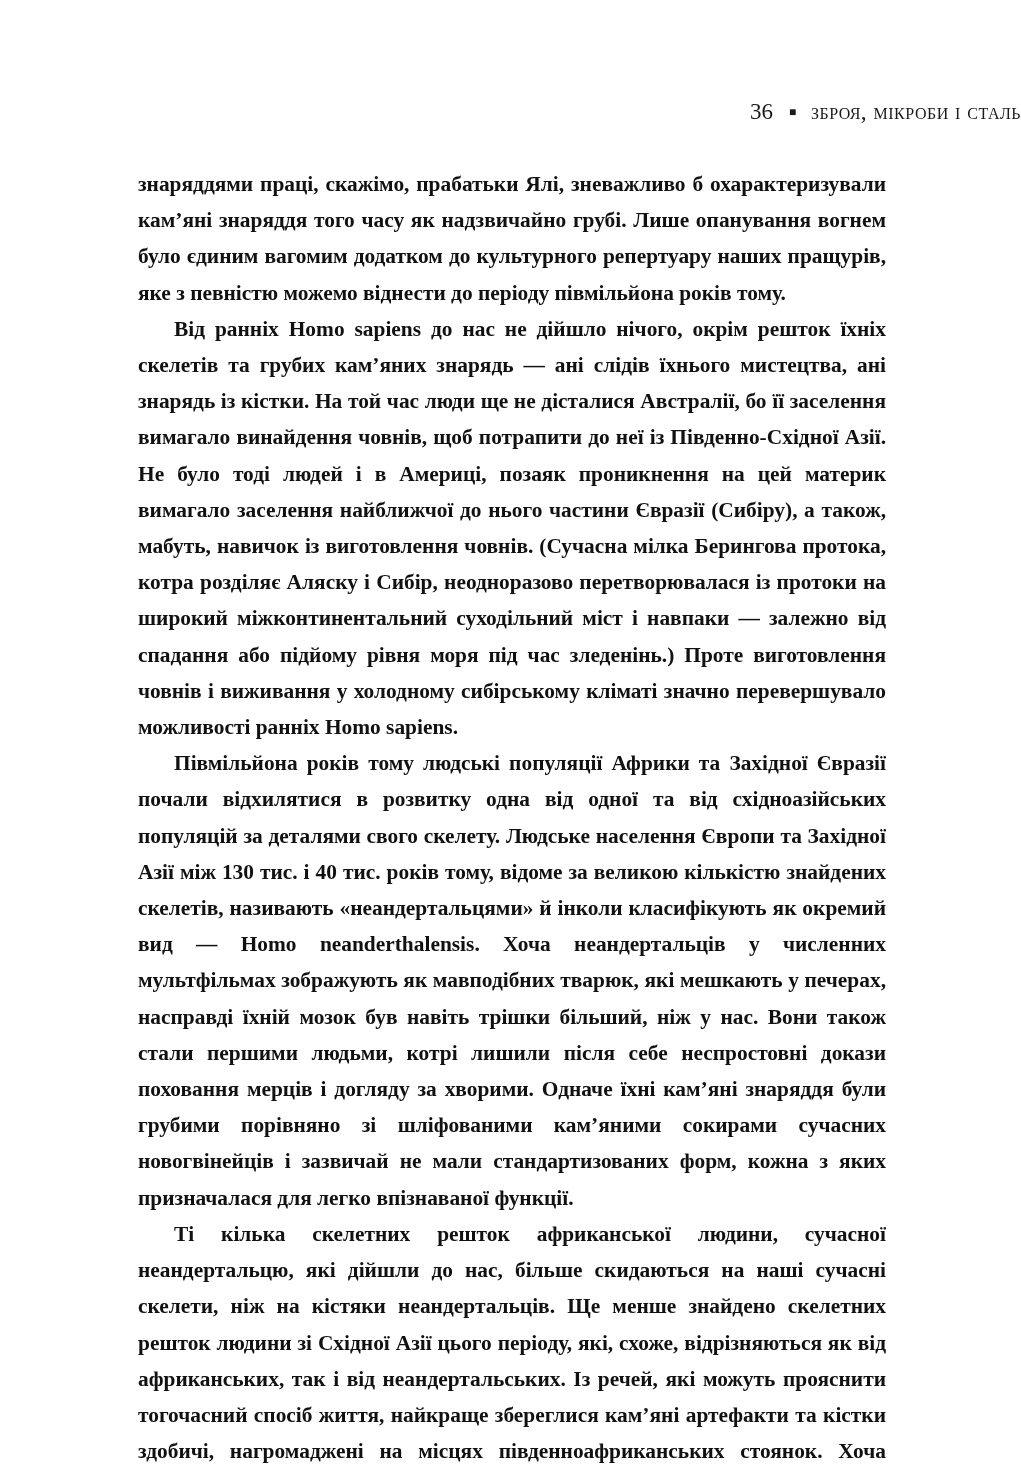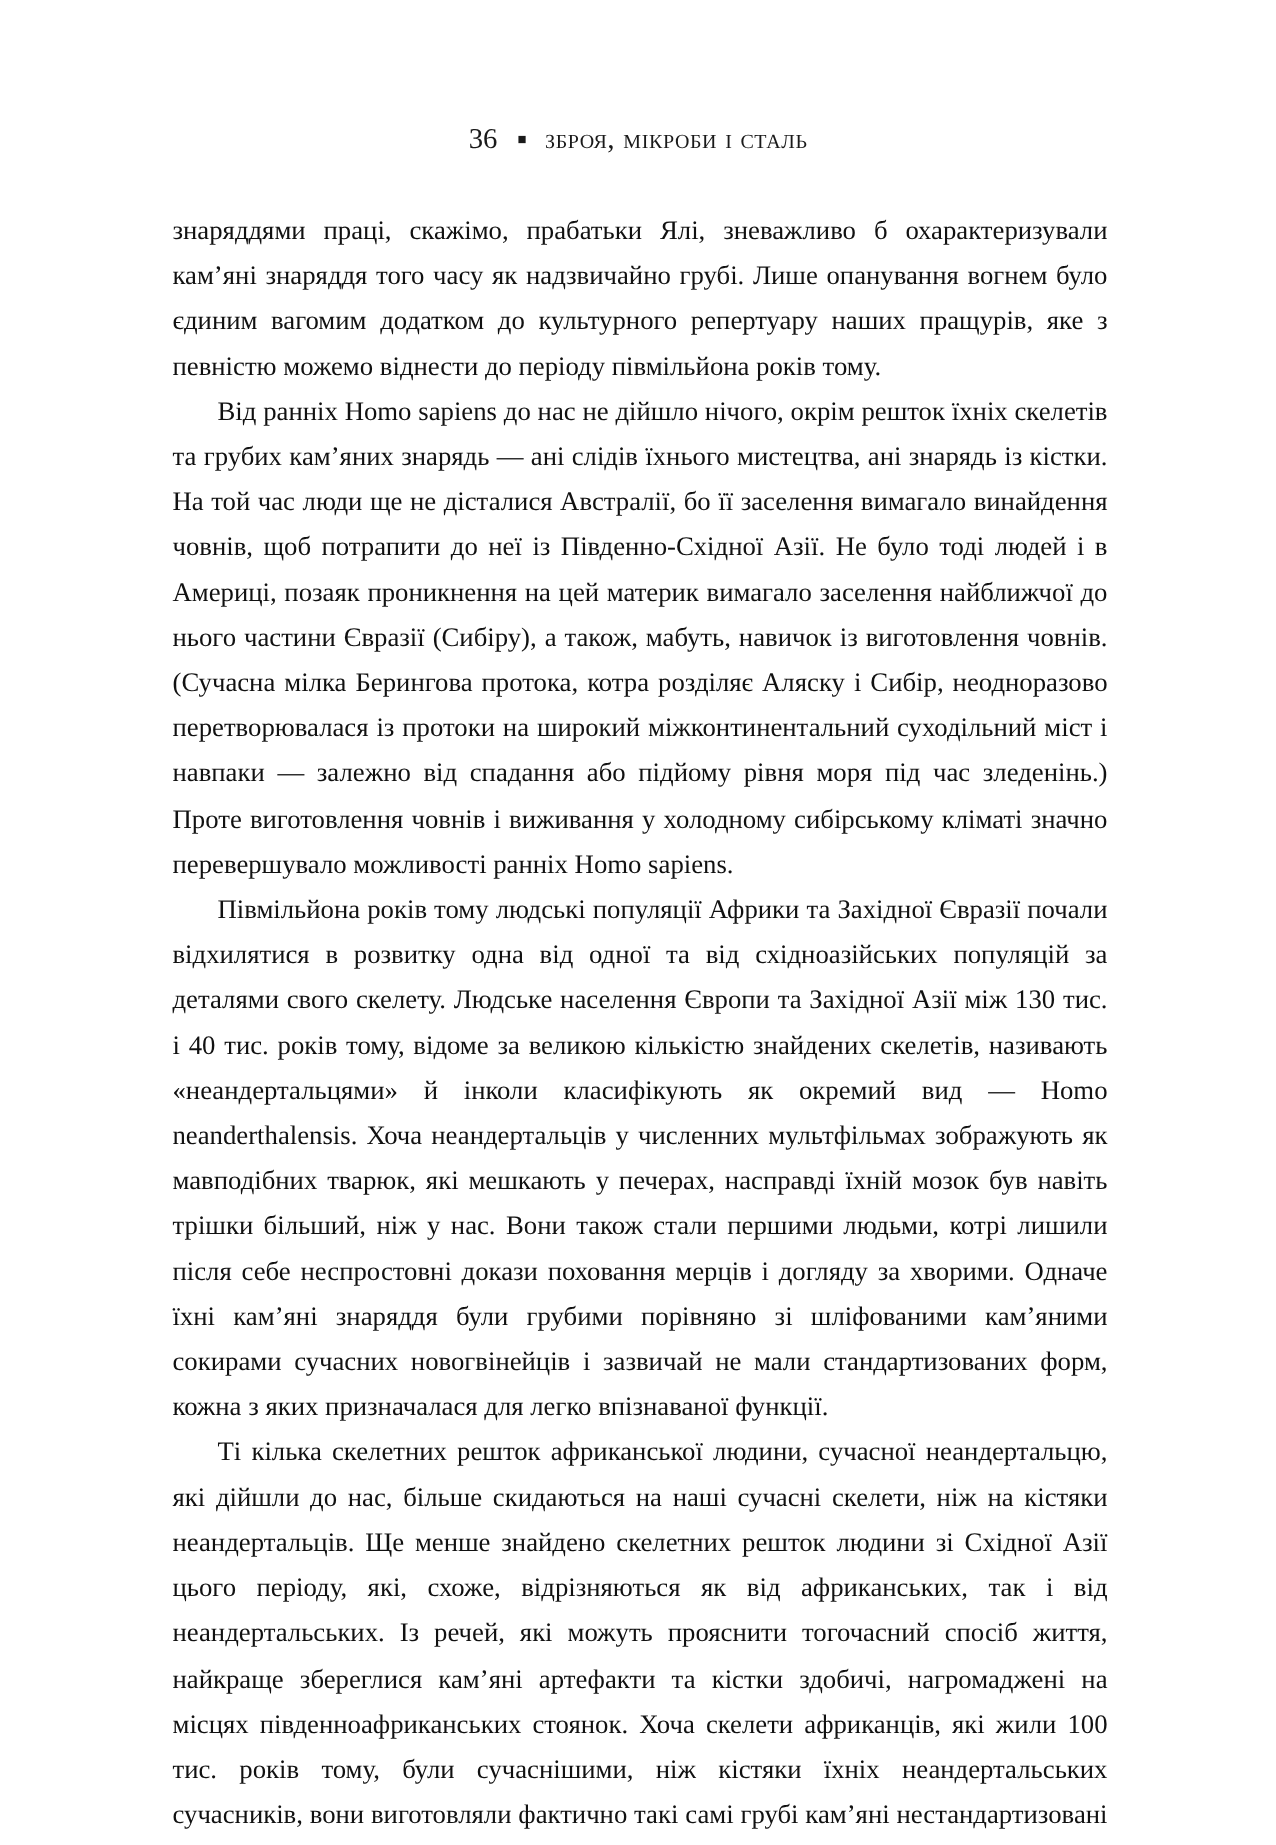--- a/index.html
+++ b/index.html
@@ -15,21 +15,21 @@
     box-sizing: border-box;
     font-family: "Liberation Serif", "DejaVu Serif", serif;
     color: #111111;
     overflow: hidden;
   }
   .running-head {
     position: absolute;
     top: 98px;
     left: 0;
     width: 1021px;
-    text-align: center;
+    text-align: right;
     font-size: 20.5px;
     letter-spacing: 0.8px;
     color: #1a1a1a;
     white-space: nowrap;
   }
   .running-head .folio {
     font-size: 23px;
     letter-spacing: 0;
   }
   .running-head .sep {
@@ -54,20 +54,21 @@
     font-size: 21.4px;
     line-height: 36.2px;
     text-align: justify;
     text-justify: inter-word;
     color: #111111;
     hyphens: none;
   }
   .body-text p {
     margin: 0;
     text-indent: 0;
+    font-weight: bold;
   }
   .body-text p.indent {
     text-indent: 36px;
   }
   
   .body-text p:last-child {
     text-align: justify;
   }
 </style>
 </head>

